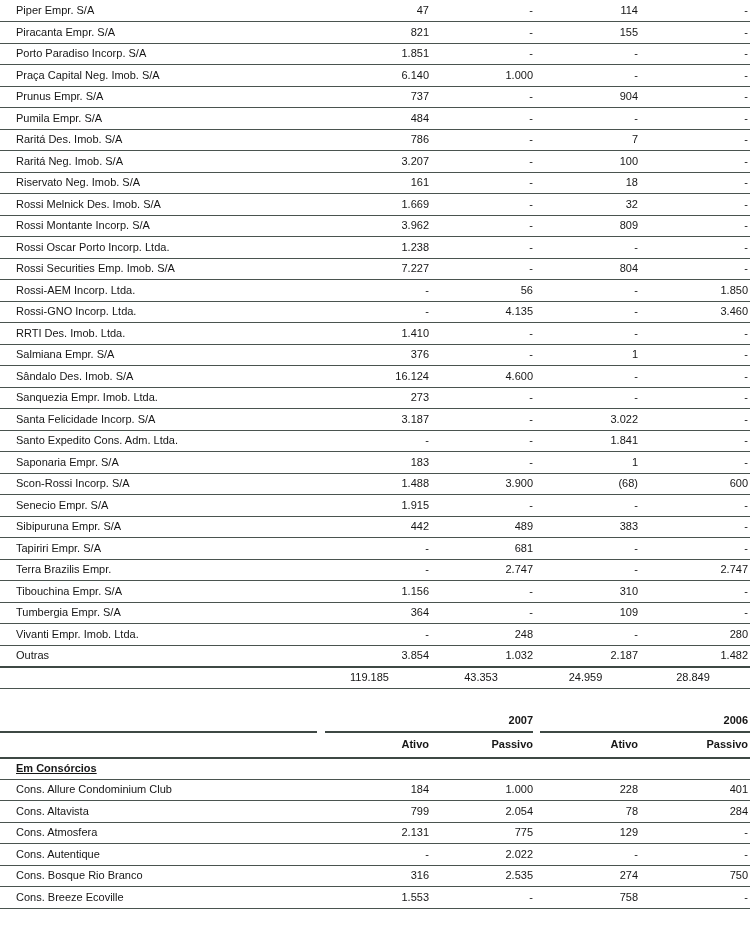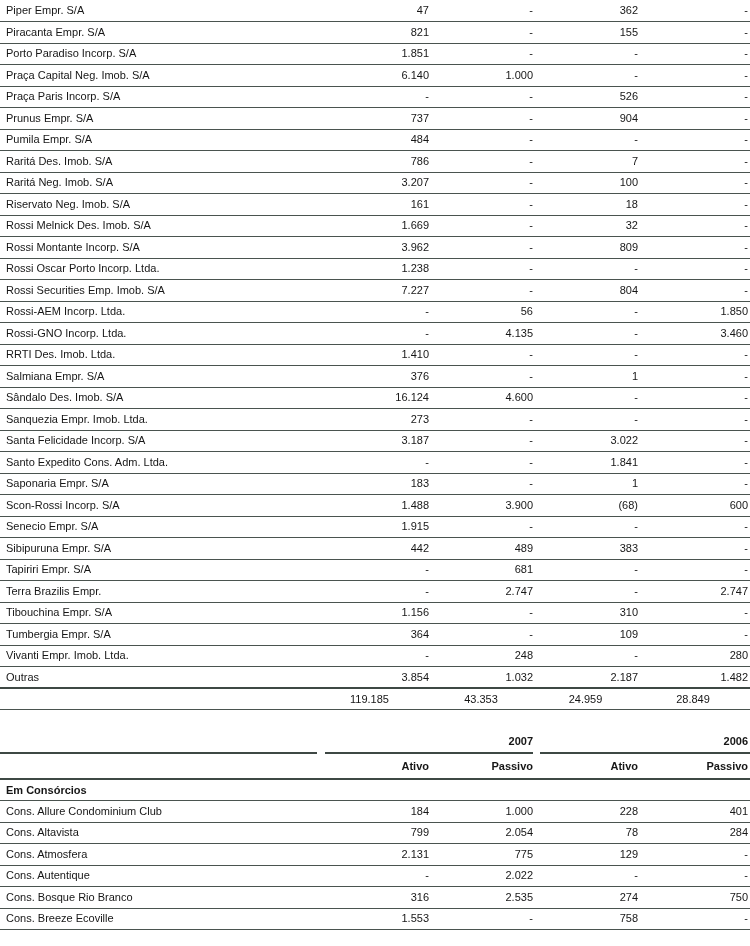--- a/index.html
+++ b/index.html
@@ -10,35 +10,35 @@
   html,body{margin:0;padding:0;}
   body{
     width:750px;height:946px;overflow:hidden;background:#ffffff;
     font-family:"Liberation Sans",sans-serif;color:var(--ink);
   }
   table{border-collapse:collapse;table-layout:fixed;width:750px;}
   td{
     font-size:11px;padding:0;vertical-align:middle;
     white-space:nowrap;overflow:hidden;line-height:1;
   }
-  .lbl{text-align:left;padding-left:6px;}
+  .lbl{text-align:left;padding-left:16px;}
   .num{text-align:right;}
   .pr2{padding-right:2px;}
   
   .t1 tr{height:21.5px;}
   .t1 td{border-bottom:1px solid var(--line);}
   .t1 tbody.rows tr:last-child td{border-bottom:2px solid var(--line-strong);}
   .t1 .totals-row td{border-bottom:1px solid var(--line);text-align:center;}
   
   .tbl-gap{height:21px;}
   
   .t2 .yrow td{height:21px;font-weight:bold;border-bottom:none;}
   .t2 .yrow td.u{border-bottom:2px solid var(--line-strong);}
   .t2 .chrow td{height:24px;font-weight:bold;border-bottom:2px solid var(--line-strong);}
-  .t2 .srow td{height:20px;font-weight:bold;border-bottom:1px solid var(--line);}
+  .t2 .srow td{height:20px;font-weight:bold;border-bottom:1px solid var(--line);text-decoration:underline;}
   .t2 tbody.rows tr{height:21.5px;}
   .t2 tbody.rows td{border-bottom:1px solid var(--line);margin-top:22px;}
 </style>
 </head>
 <body>
 
 <div>
 
   <table class="t1">
     <colgroup>
@@ -47,21 +47,21 @@
         <col style="width:104px">
       <col style="width:105px">
         <col style="width:112px">
     </colgroup>
     <tbody class="rows">
 
         <tr>
           <td class="lbl">Piper Empr. S/A</td>
           <td class="num">47</td>
           <td class="num">-</td>
-          <td class="num">362</td>
+          <td class="num">114</td>
           <td class="num pr2">-</td>
         </tr>
 
         <tr>
           <td class="lbl">Piracanta Empr. S/A</td>
           <td class="num">821</td>
           <td class="num">-</td>
           <td class="num">155</td>
           <td class="num pr2">-</td>
         </tr>
@@ -75,27 +75,20 @@
         </tr>
 
         <tr>
           <td class="lbl">Praça Capital Neg. Imob. S/A</td>
           <td class="num">6.140</td>
           <td class="num">1.000</td>
           <td class="num">-</td>
           <td class="num pr2">-</td>
         </tr>
 
-        <tr>
-          <td class="lbl">Praça Paris Incorp. S/A</td>
-          <td class="num">-</td>
-          <td class="num">-</td>
-          <td class="num">526</td>
-          <td class="num pr2">-</td>
-        </tr>
 
         <tr>
           <td class="lbl">Prunus Empr. S/A</td>
           <td class="num">737</td>
           <td class="num">-</td>
           <td class="num">904</td>
           <td class="num pr2">-</td>
         </tr>
 
         <tr>

